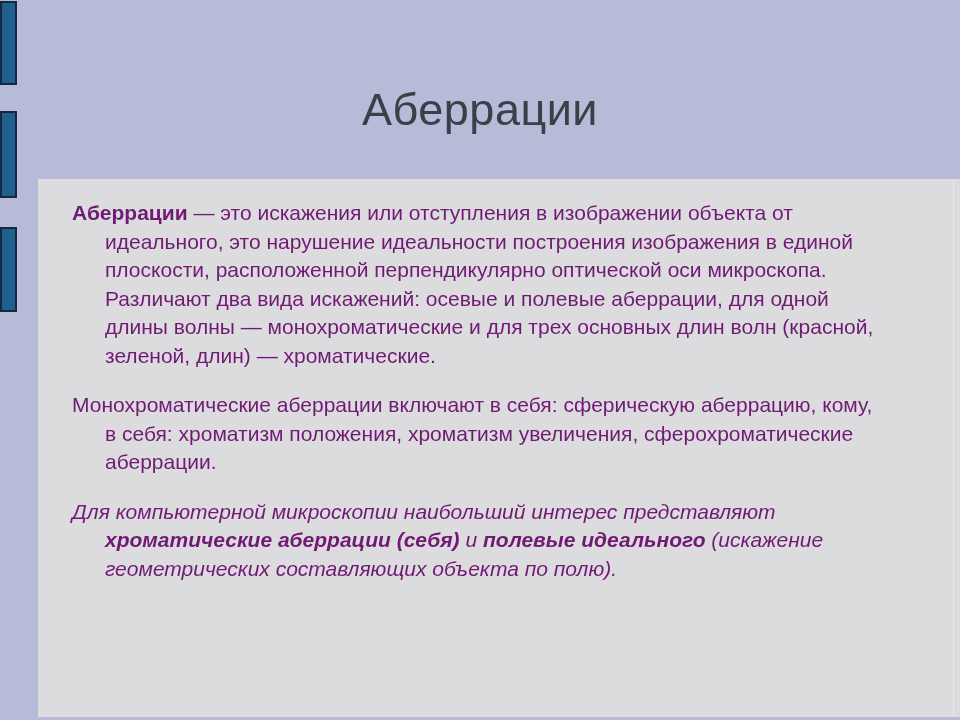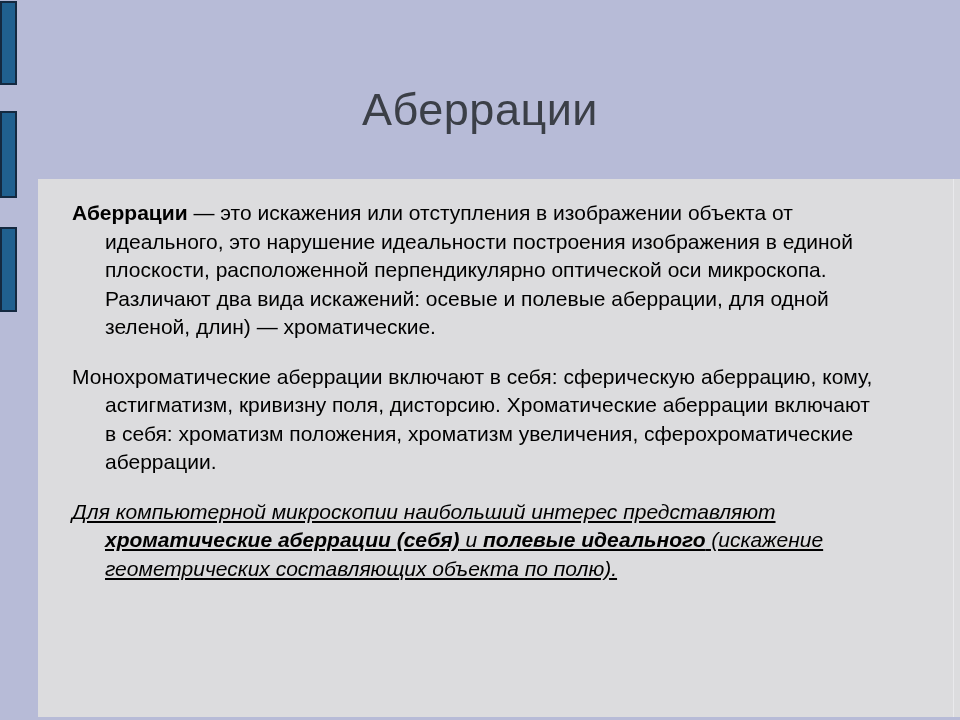--- a/index.html
+++ b/index.html
@@ -45,24 +45,24 @@
     width: 1px;
     background: #e9e9ec;
   }
 
   .content {
     position: absolute;
     left: 72px; top: 199px;
     width: 860px;
     font-size: 21px;
     line-height: 28.5px;
-    color: #000000;
+    color: #701a75;
   }
   .para { margin: 0 0 21px 0; }
-  .para:last-child { margin-bottom: 0; text-decoration: underline; }
+  .para:last-child { margin-bottom: 0; }
   .ln { white-space: nowrap; }
   .ln.wrap { padding-left: 33px; }
   .b { font-weight: bold; }
   .para.italic { font-style: italic; }
 </style>
 </head>
 <body>
 
 <div class="accent-bar bar1"></div>
 <div class="accent-bar bar2"></div>
@@ -72,26 +72,26 @@
 
 <div class="content-panel"></div>
 
 <div class="content">
 
   <div class="para">
     <div class="ln first"><span class="b">Аберрации</span><span> — это искажения или отступления в изображении объекта от</span></div>
     <div class="ln wrap">идеального, это нарушение идеальности построения изображения в единой</div>
     <div class="ln wrap">плоскости, расположенной перпендикулярно оптической оси микроскопа.</div>
     <div class="ln wrap">Различают два вида искажений: осевые и полевые аберрации, для одной</div>
+    <div class="ln wrap">длины волны — монохроматические и для трех основных длин волн (красной,</div>
     <div class="ln wrap">зеленой, длин) — хроматические.</div>
   </div>
 
   <div class="para">
     <div class="ln first">Монохроматические аберрации включают в себя: сферическую аберрацию, кому,</div>
-    <div class="ln wrap">астигматизм, кривизну поля, дисторсию. Хроматические аберрации включают</div>
     <div class="ln wrap">в себя: хроматизм положения, хроматизм увеличения, сферохроматические</div>
     <div class="ln wrap">аберрации.</div>
   </div>
 
   <div class="para italic">
     <div class="ln first">Для компьютерной микроскопии наибольший интерес представляют</div>
     <div class="ln wrap"><span class="b">хроматические аберрации (себя)</span><span> и </span><span class="b">полевые идеального</span><span> (искажение</span></div>
     <div class="ln wrap">геометрических составляющих объекта по полю).</div>
   </div>
 

